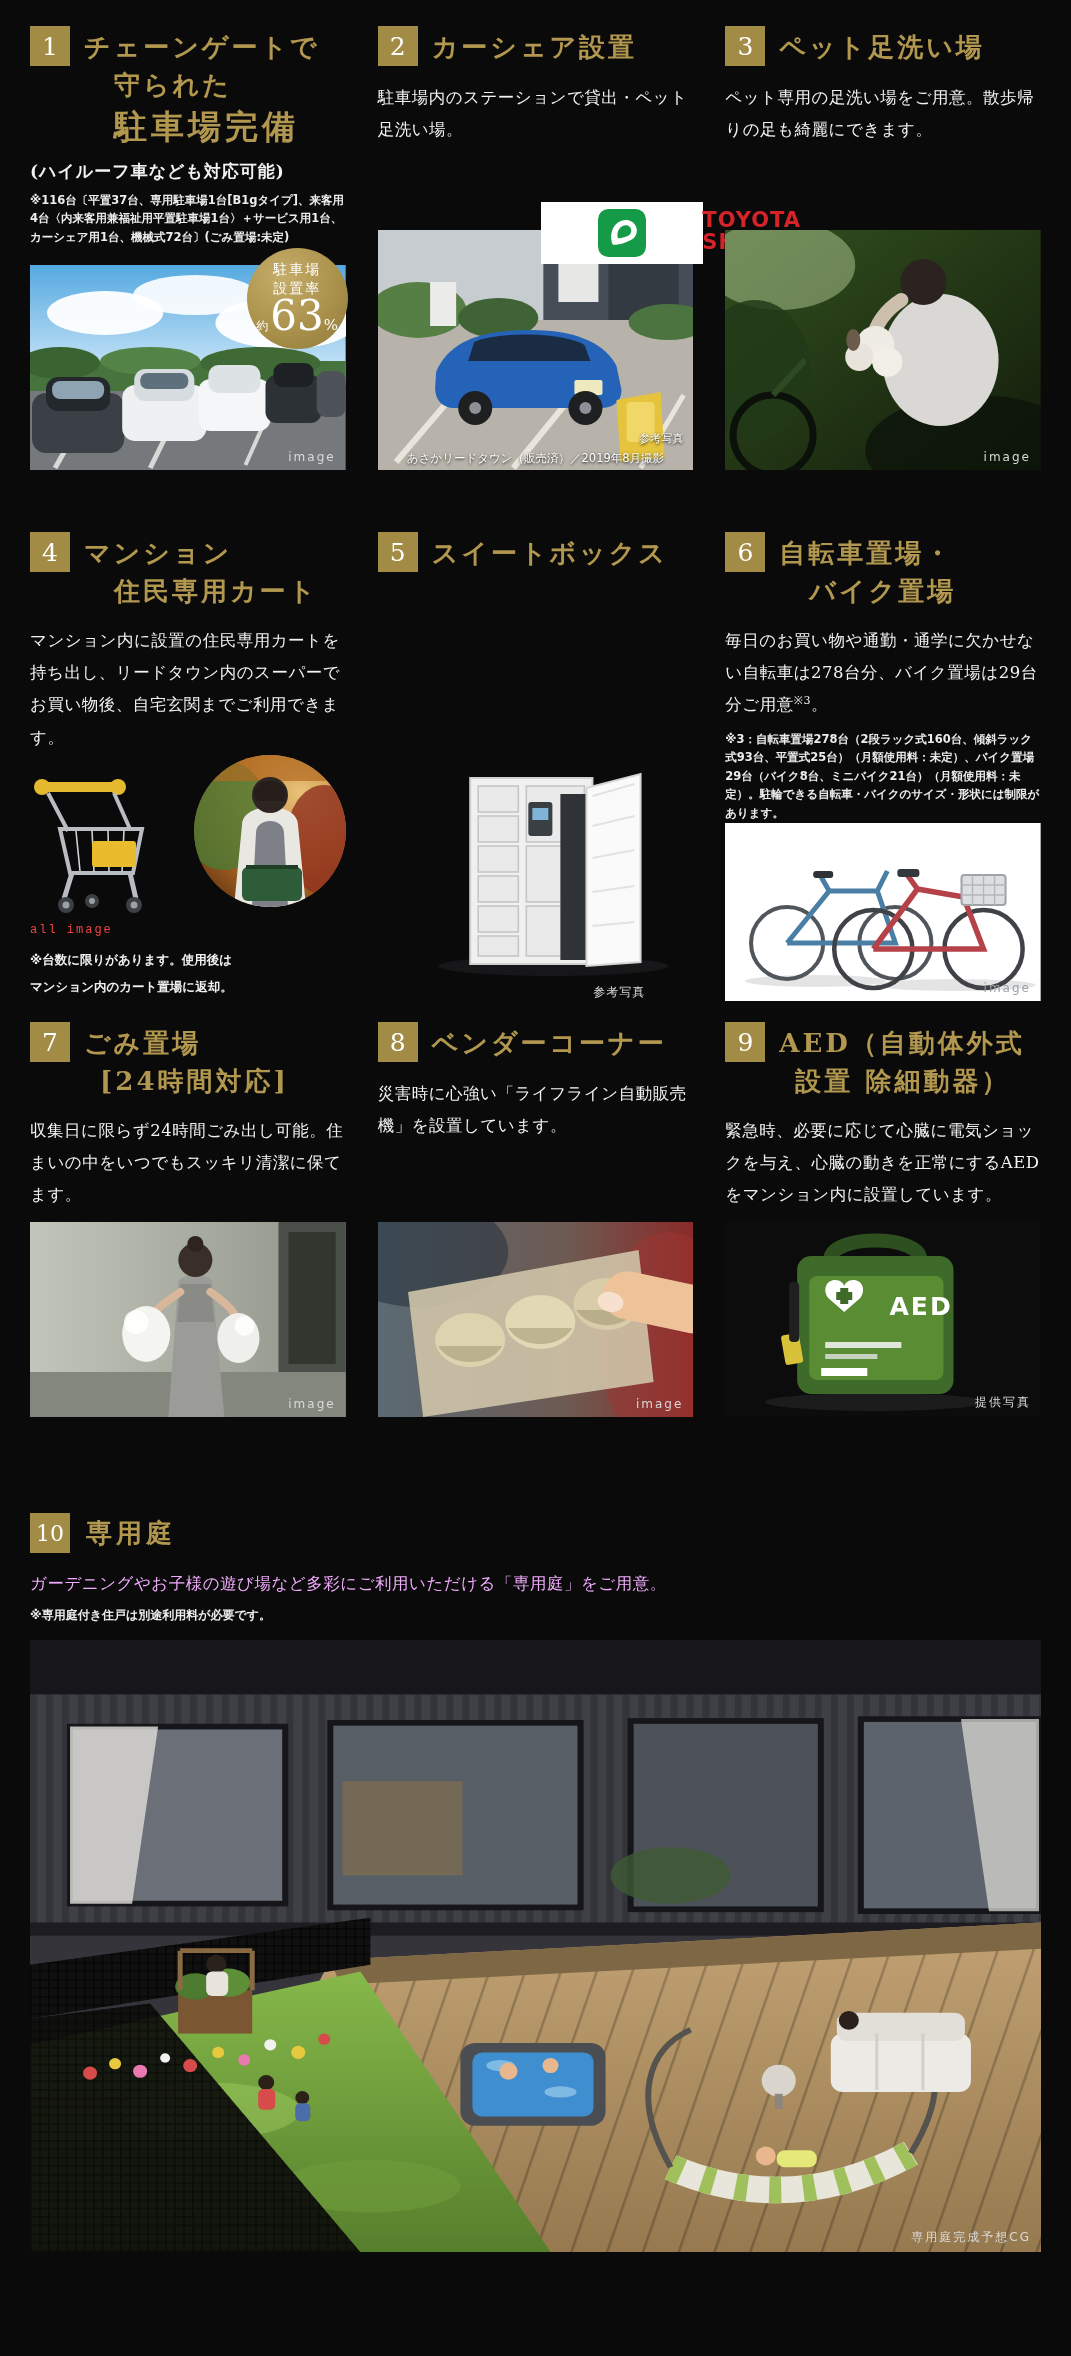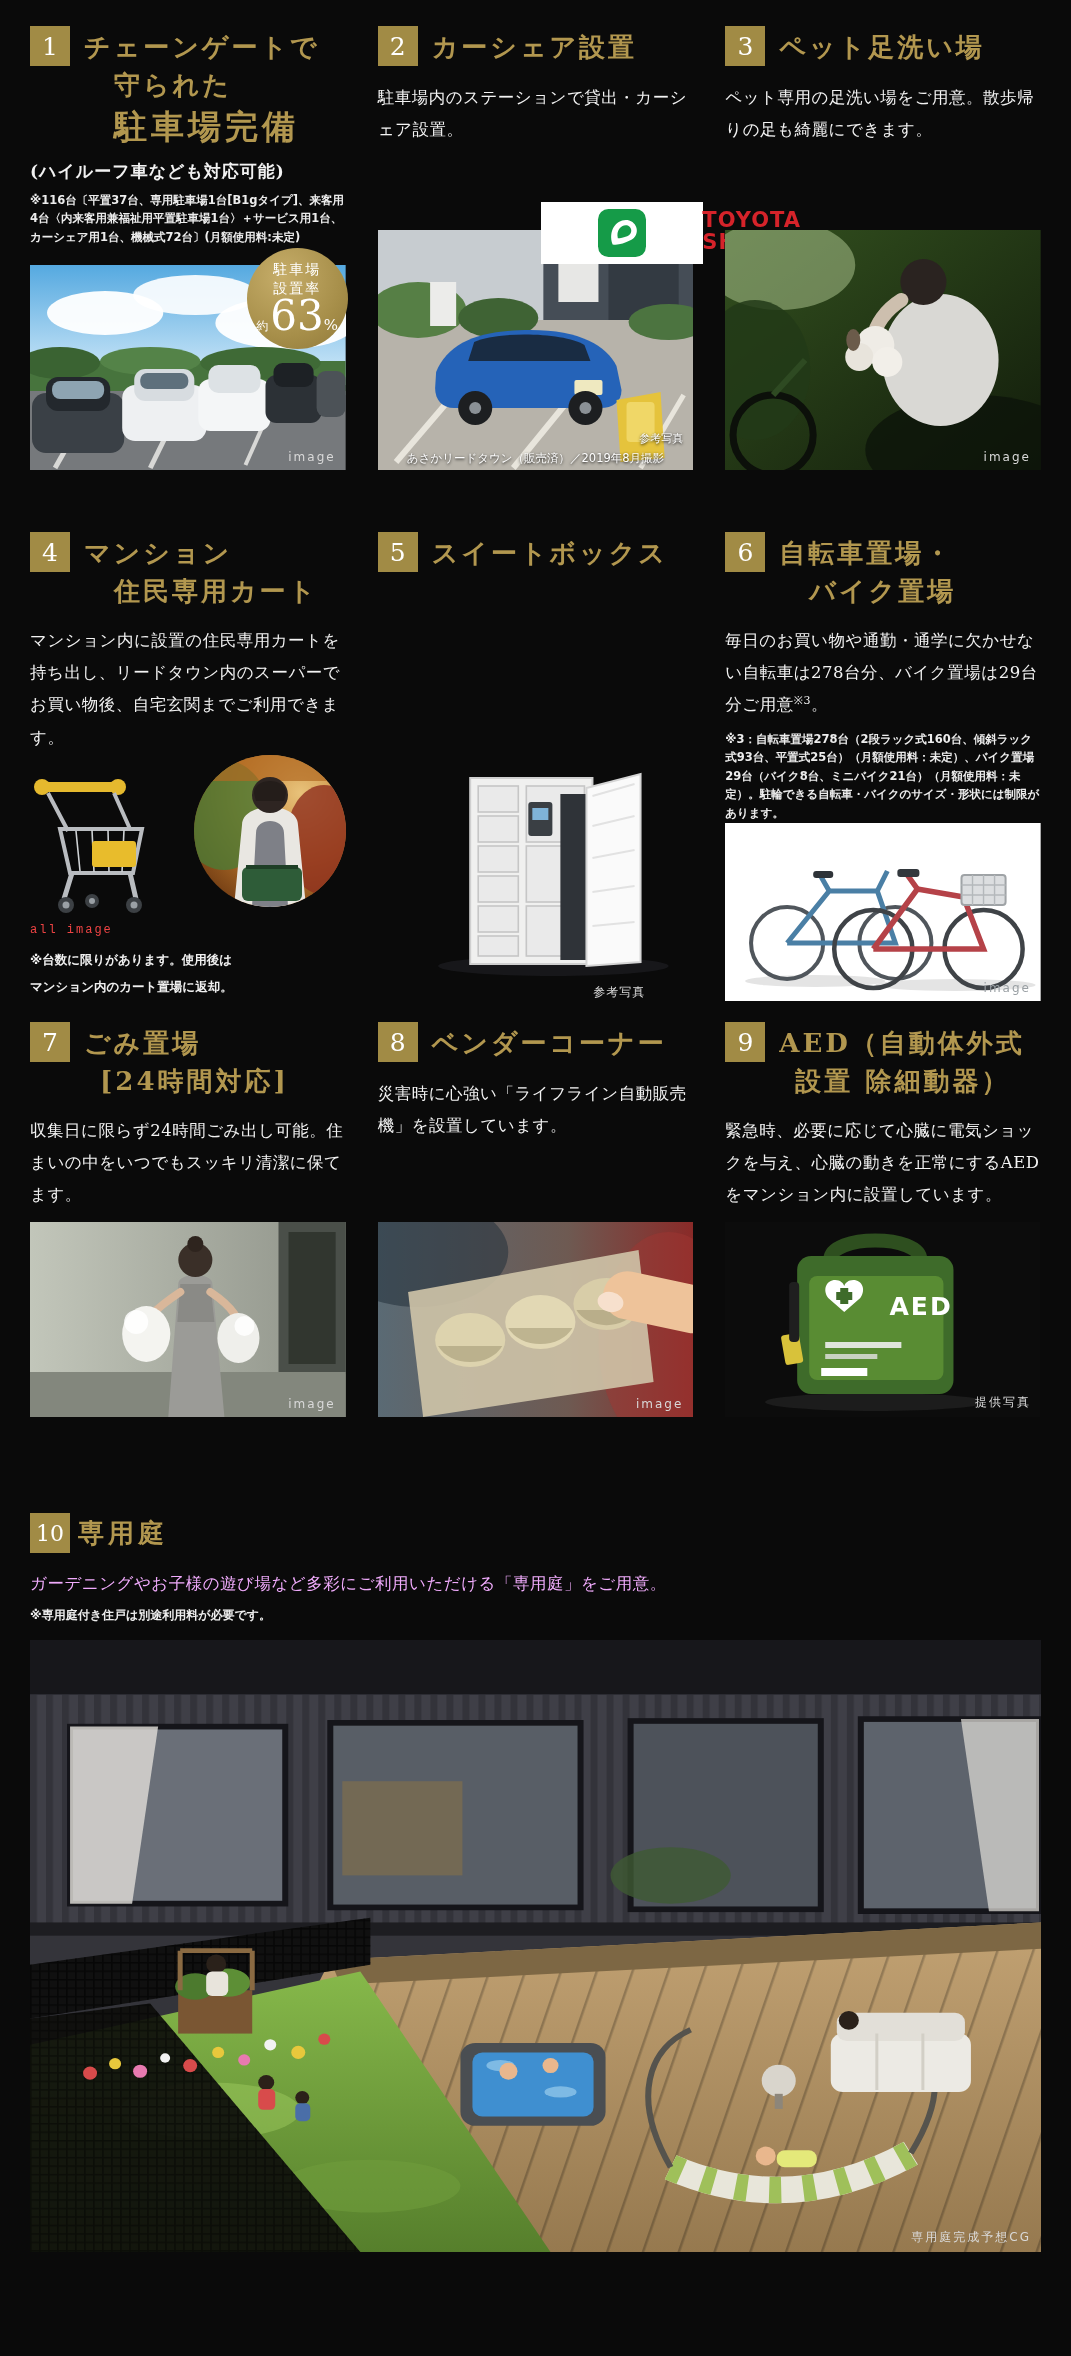--- a/index.html
+++ b/index.html
@@ -57,21 +57,21 @@
               font-family:Liberation Mono, monospace;font-size:12px;letter-spacing:2px;}
   .cart-note{margin-top:10px;color:#f0f0f0;font-family:"DejaVu Sans","Liberation Sans",sans-serif;
              font-weight:700;font-size:12.5px;line-height:2.15;}
   .cart-note span{display:block;}
   .ref-below{margin-top:6px;text-align:right;padding-right:48px;color:#d9d9d9;
              font-family:"DejaVu Sans","Liberation Sans",sans-serif;font-size:12px;letter-spacing:1px;}
   
   .aed-text{position:absolute;left:52%;top:36%;color:#ffffff;font-weight:800;font-size:25px;
             font-family:"DejaVu Sans","Liberation Sans",sans-serif;letter-spacing:2px;}
   
-  .g-head{display:flex;align-items:center;gap:8px;}
+  .g-head{display:flex;align-items:center;gap:16px;}
   .g-title{color:#b2974f;font-weight:700;font-size:26px;letter-spacing:4px;}
   .g-desc{margin-top:20px;color:#f0abfc;font-size:16.5px;letter-spacing:0.5px;}
   .g-note{margin-top:12px;color:#ededed;font-family:"DejaVu Sans","Liberation Sans",sans-serif;
           font-weight:700;font-size:12px;}
   .g-photo{margin-top:16px;height:612px;position:relative;}
   .g-photo svg{width:100%;height:100%;display:block;}
 </style>
 </head>
 <body>
 
@@ -80,21 +80,21 @@
   <div class="row row1">
 
     <div class="cell">
       <div class="head">
         <div class="num">1</div>
         <div class="title">チェーンゲートで</div>
       </div>
       <div class="title indent">守られた</div>
       <div class="title indent big">駐車場完備</div>
       <div class="paren">(ハイルーフ車なども対応可能)</div>
-      <div class="fine">※116台〔平置37台、専用駐車場1台[B1gタイプ]、来客用4台〈内来客用兼福祉用平置駐車場1台〉＋サービス用1台、カーシェア用1台、機械式72台〕(月額使用料:未定)</div>
+      <div class="fine">※116台〔平置37台、専用駐車場1台[B1gタイプ]、来客用4台〈内来客用兼福祉用平置駐車場1台〉＋サービス用1台、カーシェア用1台、機械式72台〕(ごみ置場:未定)</div>
       <div class="photo" style="height:205px;">
         <svg viewBox="0 0 315 205" preserveAspectRatio="none">
           <defs>
               <linearGradient id="sky1" x1="0" y1="0" x2="0" y2="1">
             <stop offset="0" stop-color="#55a9e0"></stop>
                 <stop offset="1" stop-color="#d6ecfa"></stop>
               </linearGradient>
             </defs>
           <rect width="315" height="120" fill="url(#sky1)"></rect>
           <ellipse cx="75" cy="48" rx="58" ry="22" fill="#ffffff" opacity="0.95"></ellipse>
@@ -133,21 +133,21 @@
         </div>
         <span class="img-label">image</span>
       </div>
     </div>
 
     <div class="cell">
       <div class="head">
         <div class="num">2</div>
         <div class="title">カーシェア設置</div>
       </div>
-      <div class="desc">駐車場内のステーションで貸出・カーシェア設置。</div>
+      <div class="desc">駐車場内のステーションで貸出・ペット足洗い場。</div>
       <div class="photo" style="height:240px;">
         <svg viewBox="0 0 315 240" preserveAspectRatio="none">
           <rect width="315" height="95" fill="#c7ccd0"></rect>
           <rect x="165" width="150" height="98" fill="#454d56"></rect>
           <rect x="180" y="12" width="40" height="60" fill="#e7e7e5"></rect>
           <rect x="230" y="20" width="70" height="70" fill="#333a42"></rect>
           <rect y="90" width="315" height="150" fill="#b7b3aa"></rect>
           <ellipse cx="40" cy="80" rx="48" ry="28" fill="#567f45"></ellipse>
           <ellipse cx="120" cy="88" rx="40" ry="20" fill="#3f6334"></ellipse>
           <ellipse cx="290" cy="92" rx="40" ry="18" fill="#4c7440"></ellipse>

